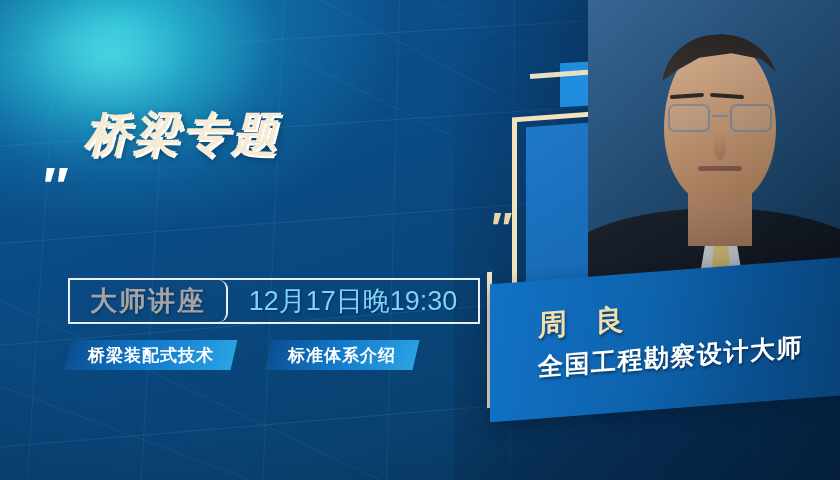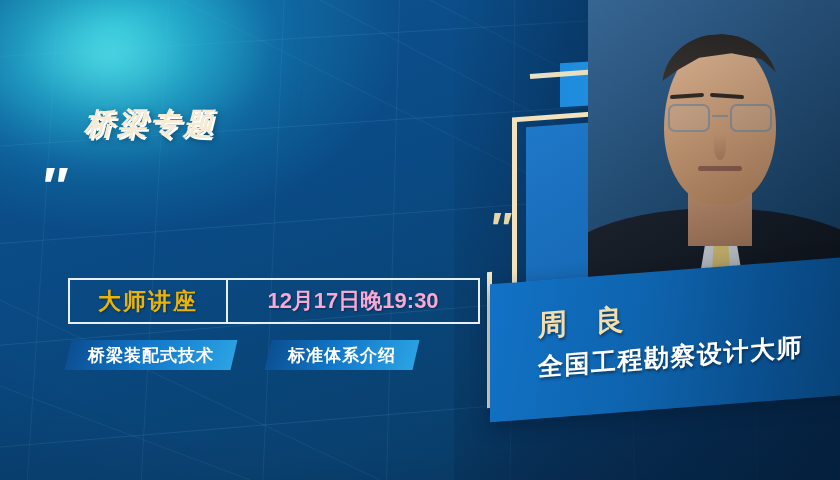--- a/index.html
+++ b/index.html
@@ -144,21 +144,21 @@
   .sp-title{
     color:#ffffff;font-size:25px;font-weight:700;letter-spacing:1.5px;margin-top:4px;
     text-shadow:1px 2px 3px rgba(0,0,0,.45);
   }
 
   
   .headline{position:absolute;left:0;top:0;width:520px;height:480px;}
 
   .title-main{
     position:absolute;left:84px;top:104px;
-    font-size:30px;font-weight:700;font-style:italic;
+    font-size:46px;font-weight:700;font-style:italic;
     color:#f6ecd5;letter-spacing:3px;
     text-shadow:2px 2px 0 #ffffff, 3px 3px 6px rgba(2,25,50,.55);
   }
   .quote-open{
     position:absolute;left:40px;top:170px;
     font-size:54px;font-weight:700;font-style:italic;color:#ffffff;
     line-height:.6;
   }
   .title-sub{
     position:absolute;left:66px;top:176px;
@@ -172,27 +172,28 @@
     line-height:.6;
   }
 
   
   .infobar{
     position:absolute;left:68px;top:278px;width:412px;height:46px;
     border:2px solid #e9eef3;display:flex;align-items:stretch;
   }
   .infobar .lec{
     flex:0 0 158px;display:flex;align-items:center;justify-content:center;
-    color:#eab308;font-size:23px;font-weight:700;letter-spacing:2px;
+    color:#a3a3a3;font-size:27px;font-weight:700;letter-spacing:2px;
     border-right:2px solid #e9eef3;
     text-shadow:1px 1px 2px rgba(2,25,50,.5);
+    border-radius:9px;
   }
   .infobar .dt{
     flex:1;display:flex;align-items:center;justify-content:center;
-    color:#f9a8d4;font-size:22px;font-weight:700;letter-spacing:0px;
+    color:#7dd3fc;font-size:27px;font-weight:400;letter-spacing:0px;
     text-shadow:1px 1px 2px rgba(2,25,50,.5);
   }
 
   
   .tags{position:absolute;left:68px;top:340px;display:flex;gap:34px;}
   .tag{
     height:30px;padding:0 20px;display:flex;align-items:center;justify-content:center;
     color:#ffffff;font-size:17px;font-weight:700;letter-spacing:1px;
     background:linear-gradient(100deg,#0b4e90 0%,#1277c9 45%,#2ba3e4 100%);
     transform:skewX(-13deg);

